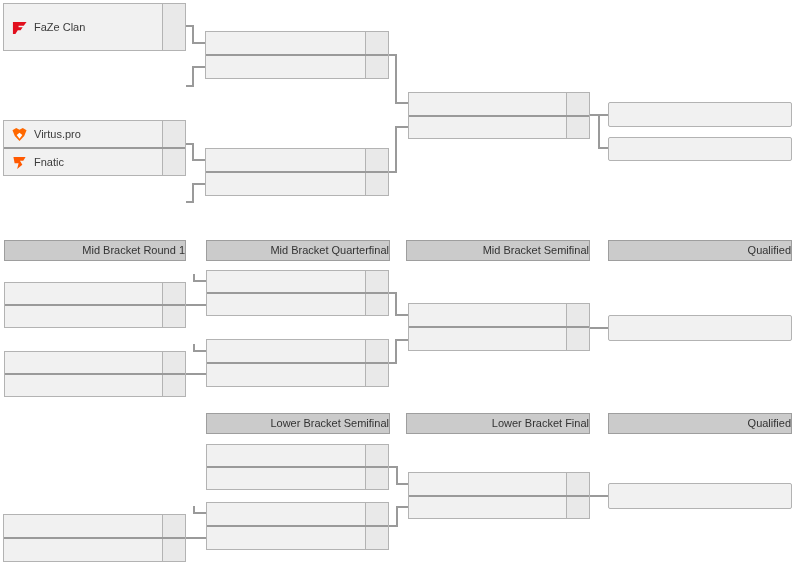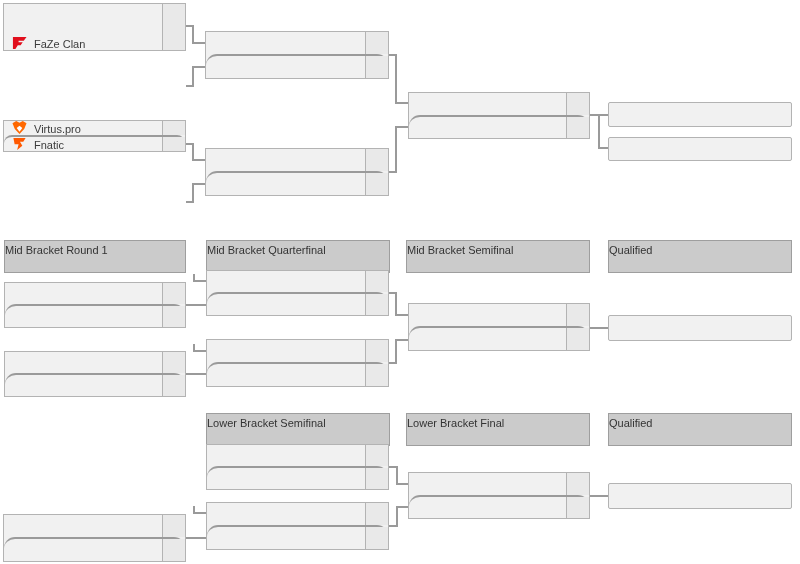--- a/index.html
+++ b/index.html
@@ -2,37 +2,37 @@
 <html><head>
 <meta charset="utf-8">
 <style>
   html,body{margin:0;padding:0;background:#fff;}
   .stage{position:relative;width:800px;height:564px;background:#ffffff;
          font-family:"Liberation Sans",sans-serif;overflow:hidden;}
 
   
   .match{position:absolute;display:flex;flex-direction:column;
          background:#f1f1f1;border:1px solid #b3b3b3;box-sizing:border-box;}
-  .trow{flex:1;display:flex;align-items:flex-end;min-height:0;border-radius:11px;}
+  .trow{flex:1;display:flex;align-items:center;min-height:0;}
   .trow + .trow{border-top:2px solid #9a9a9a;}
   .logo{width:30px;display:flex;align-items:center;justify-content:center;flex:0 0 30px;}
   .tname{font-size:11px;color:#3b3b3b;white-space:nowrap;overflow:hidden;}
   .tscore{margin-left:auto;width:22px;flex:0 0 22px;align-self:stretch;
           border-left:1px solid #b3b3b3;background:#e9e9e9;
           font-size:11px;color:#3b3b3b;text-align:center;display:flex;
           align-items:center;justify-content:center;}
 
   
   .qbox{position:absolute;background:#f1f1f1;border:1px solid #b3b3b3;
         border-radius:2px;box-sizing:border-box;}
 
   
-  .hdr{position:absolute;height:33px;line-height:19px;box-sizing:border-box;
+  .hdr{position:absolute;height:21px;line-height:19px;box-sizing:border-box;
        background:#cbcbcb;border:1px solid #9e9e9e;color:#333;
-       font-size:11px;text-align:left;}
+       font-size:11px;text-align:right;}
 
   
   .conn{position:absolute;background:#9a9a9a;}
 </style>
 </head>
 <body>
 
 <div class="stage">
 
   <div class="match" style="left:3px;top:3px;width:183px;height:48px">
@@ -41,21 +41,21 @@
         <svg width="19" height="15" viewBox="0 0 18 16">
             <path d="M2 2 L16.5 2 L13.5 6 L8 6 L8 7.6 L12.4 7.6 L10.2 11 L7.2 11 L4.6 15 L2 15 Z" fill="#e10f1d"></path>
           </svg>
       </span>
       <span class="tname">FaZe Clan</span>
       <span class="tscore"></span>
     </div>
   </div>
 
 
-  <div class="match" style="left:3px;top:120px;width:183px;height:32px">
+  <div class="match" style="left:3px;top:120px;width:183px;height:56px">
     <div class="trow">
       <span class="logo">
         <svg width="19" height="15" viewBox="0 0 18 16">
             <path d="M1.5 3.5 L5.5 1 L9 3 L12.5 1 L16.5 3.5 L14 9.5 L9 15 L4 9.5 Z" fill="#ff6800"></path>
             <path fill="#ffffff" d="M9 6 L12 8.5 L9 12.5 L6 8.5 Z"></path>
           </svg>
       </span>
       <span class="tname">Virtus.pro</span>
       <span class="tscore"></span>
     </div>

